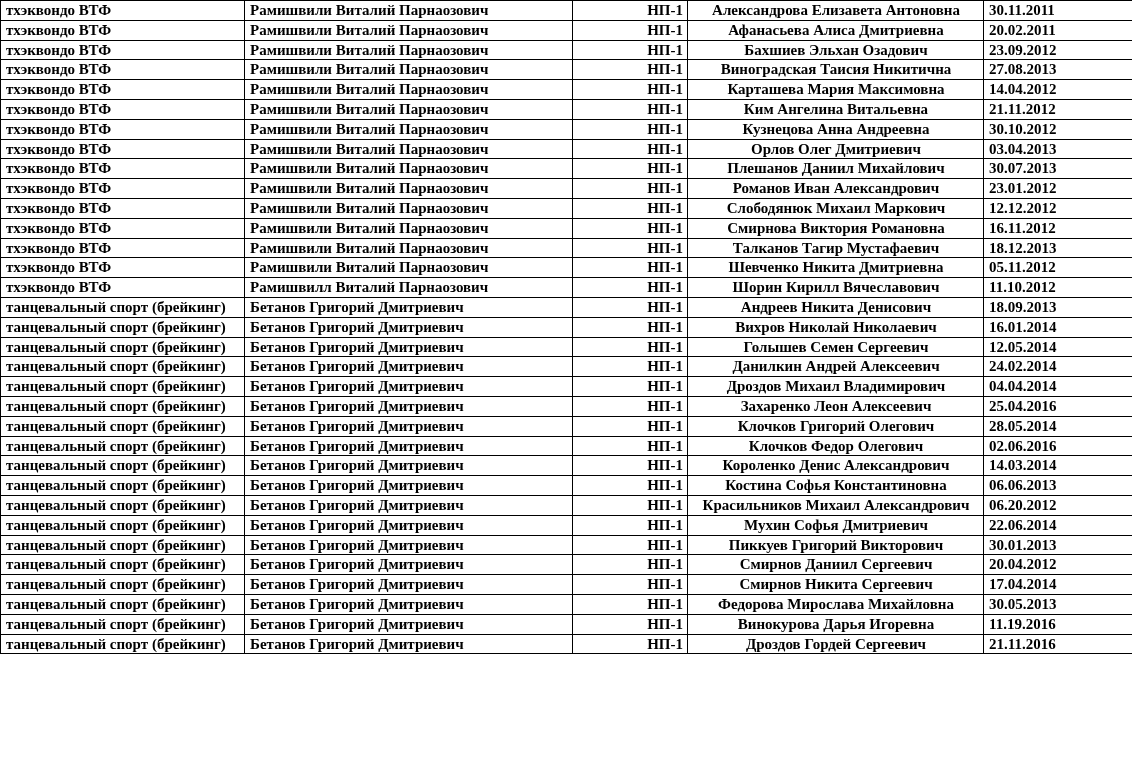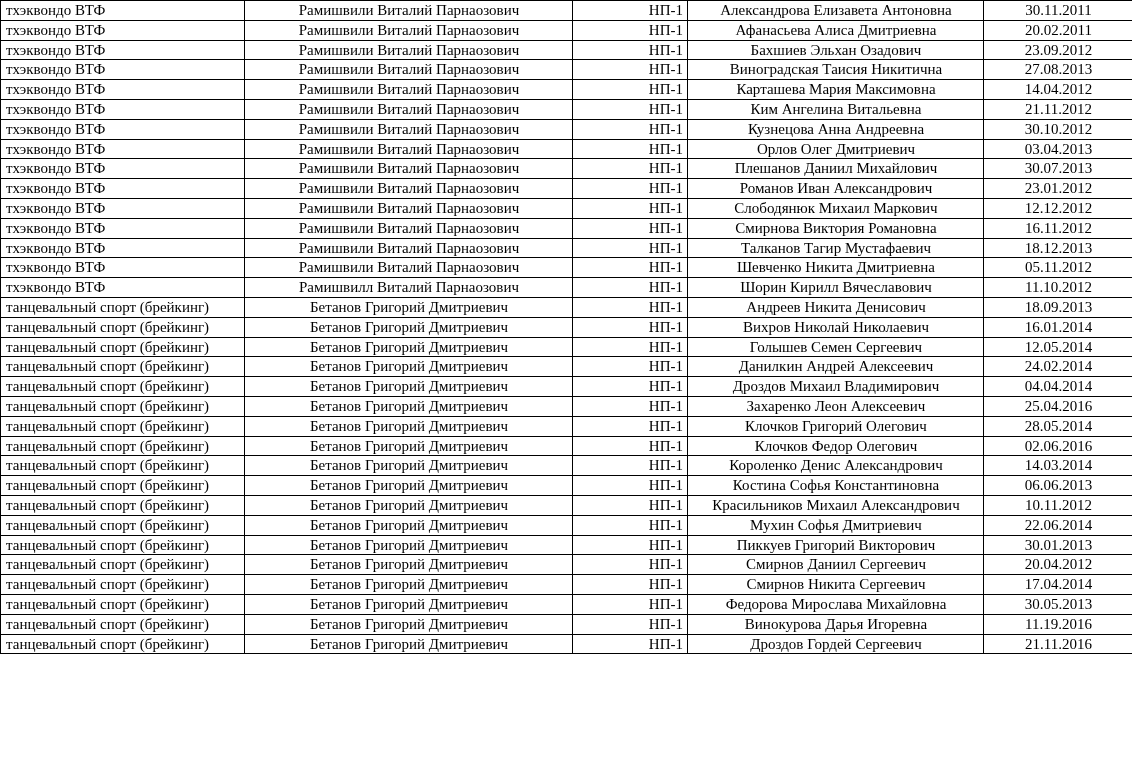--- a/index.html
+++ b/index.html
@@ -14,42 +14,43 @@
     font-size: 15px;
     color: #000000;
     overflow: hidden;
   }
   table.roster {
     border-collapse: collapse;
     table-layout: fixed;
     width: 1132px;
     margin: 0;
     padding: 12px;
+    font-weight: bold;
   }
   table.roster td {
     border: 1px solid #000000;
     padding: 1px 4px 1px 5px;
     vertical-align: bottom;
     line-height: 1.12;
     font-size: 15px;
     white-space: normal;
     word-wrap: break-word;
   }
   
   col.c-sport { width: 244px; }
   col.c-coach { width: 328px; }
   col.c-group { width: 115px; }
   col.c-athlete { width: 296px; }
   col.c-date   { width: 149px; }
 
   td.sport   { text-align: left; }
-  td.coach   { text-align: center; margin-left: 23px; }
+  td.coach   { text-align: left; margin-left: 23px; }
   td.group   { text-align: right; padding-left: 9px; }
   td.athlete { text-align: center; }
-  td.date    { text-align: center; }
+  td.date    { text-align: left; }
 
   
   tr.tall td { line-height: 1.12; }
 </style>
 </head>
 <body>
 
 <table class="roster">
   <colgroup>
     <col class="c-sport">
@@ -232,21 +233,21 @@
         <td class="coach">Бетанов Григорий Дмитриевич</td>
         <td class="group">НП-1</td>
         <td class="athlete">Костина Софья Константиновна</td>
         <td class="date">06.06.2013</td>
       </tr>
       <tr class="tall">
         <td class="sport">танцевальный спорт (брейкинг)</td>
         <td class="coach">Бетанов Григорий Дмитриевич</td>
         <td class="group">НП-1</td>
         <td class="athlete">Красильников Михаил Александрович</td>
-        <td class="date">10.11.2012</td>
+        <td class="date">06.20.2012</td>
       </tr>
       <tr>
         <td class="sport">танцевальный спорт (брейкинг)</td>
         <td class="coach">Бетанов Григорий Дмитриевич</td>
         <td class="group">НП-1</td>
         <td class="athlete">Мухин Софья Дмитриевич</td>
         <td class="date">22.06.2014</td>
       </tr>
       <tr>
         <td class="sport">танцевальный спорт (брейкинг)</td>

